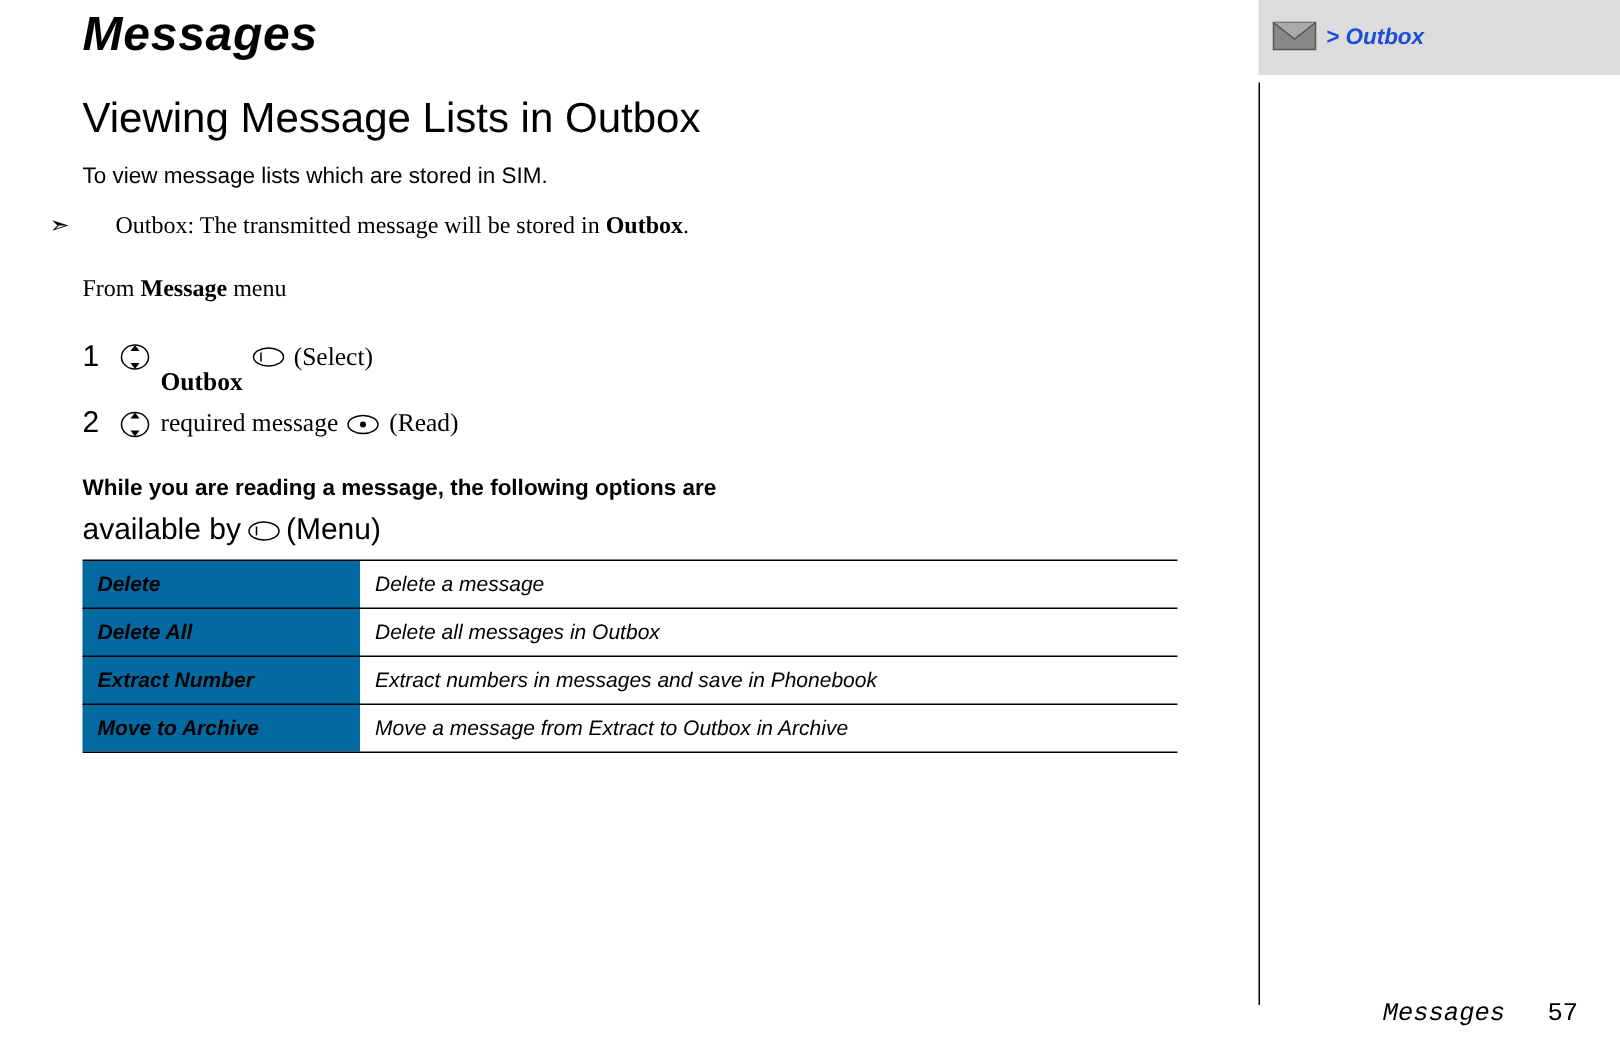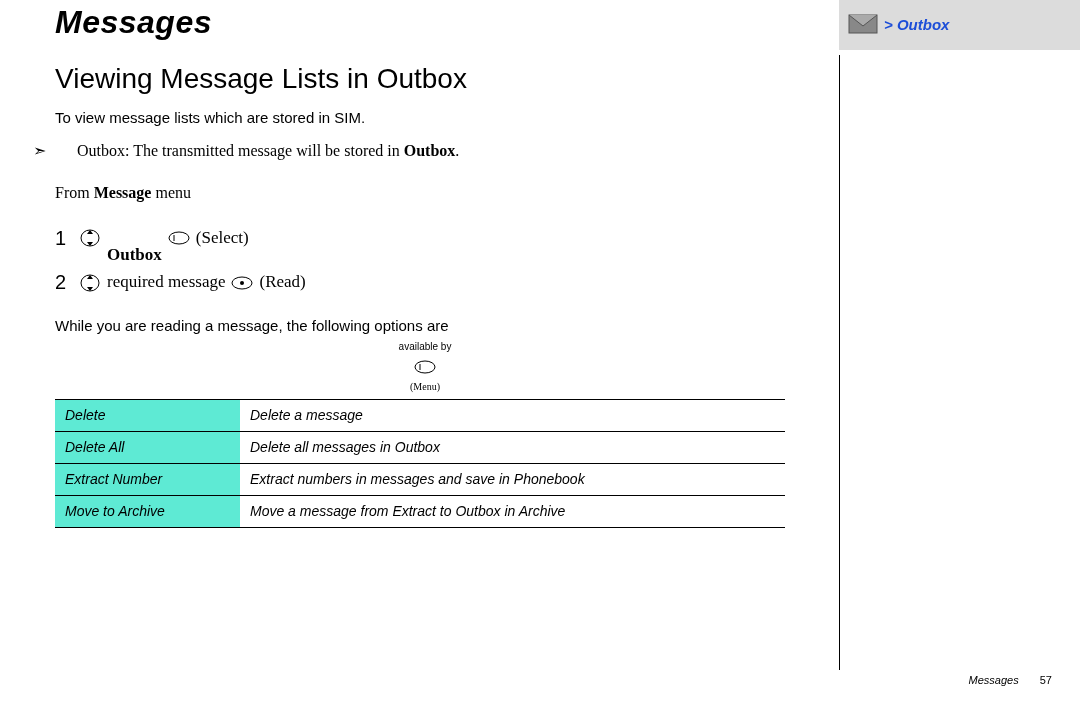--- a/index.html
+++ b/index.html
@@ -106,51 +106,52 @@
   }
   .icon-nav, .icon-softkey {
     display: inline-flex;
     width: 22px; height: 18px;
     justify-content: center; align-items: center;
   }
   .after-text {
     font-family: "Century Gothic", sans-serif;
     font-size: 15px;
     margin: 0 0 4px 0;
+    font-weight: bold;
   }
   .available-by {
     font-family: "Century Gothic", sans-serif;
-    font-size: 10px;
+    font-size: 20px;
     margin: 0 0 6px 0;
-    display: flex; align-items: center; gap: 4px; flex-direction: column;
+    display: flex; align-items: center; gap: 4px;
   }
   .options-table {
     border-collapse: collapse;
     width: 730px;
     font-family: "Century Gothic", sans-serif;
     font-size: 14px;
     font-style: italic;
   }
   .options-table td {
     border-top: 1px solid #000;
     border-bottom: 1px solid #000;
     padding: 6px 10px;
     vertical-align: top;
   }
   .options-table td.name {
-    background: #5eead4;
-    font-weight: normal;
+    background: #0369a1;
+    font-weight: bold;
     width: 165px;
   }
   .footer {
     position: absolute;
     right: 28px;
     bottom: 20px;
-    font-family: Liberation Sans, sans-serif;
-    font-size: 11px;
+    font-family: Liberation Mono, monospace;
+    font-size: 17px;
     font-style: italic;
     margin-top: 44px;
   }
   .footer .pn { font-style: normal; margin-left: 18px; }
   .bold { font-weight: bold; margin-top: 35px; }
 </style>
 </head>
 <body>
 
 <div class="top-band">
@@ -218,21 +219,21 @@
 
   <p class="after-text">While you are reading a message, the following options are</p>
   <p class="available-by">
     <span>available by</span>
     <span class="icon-softkey">
       <svg width="22" height="14" viewBox="0 0 22 14">
           <ellipse cx="11" cy="7" rx="10" ry="6" fill="none" stroke="#000"></ellipse>
           <path d="M6 4 L6 10" stroke="#000"></path>
         </svg>
     </span>
-    <span style="font-family: Liberation Serif, serif;">(Menu)</span>
+    <span style="font-family: Liberation Sans, sans-serif;">(Menu)</span>
   </p>
 
   <table class="options-table">
     <tbody id="options-body">
         <tr>
           <td class="name">Delete</td>
           <td>Delete a message</td>
         </tr>
         <tr>
           <td class="name">Delete All</td>

